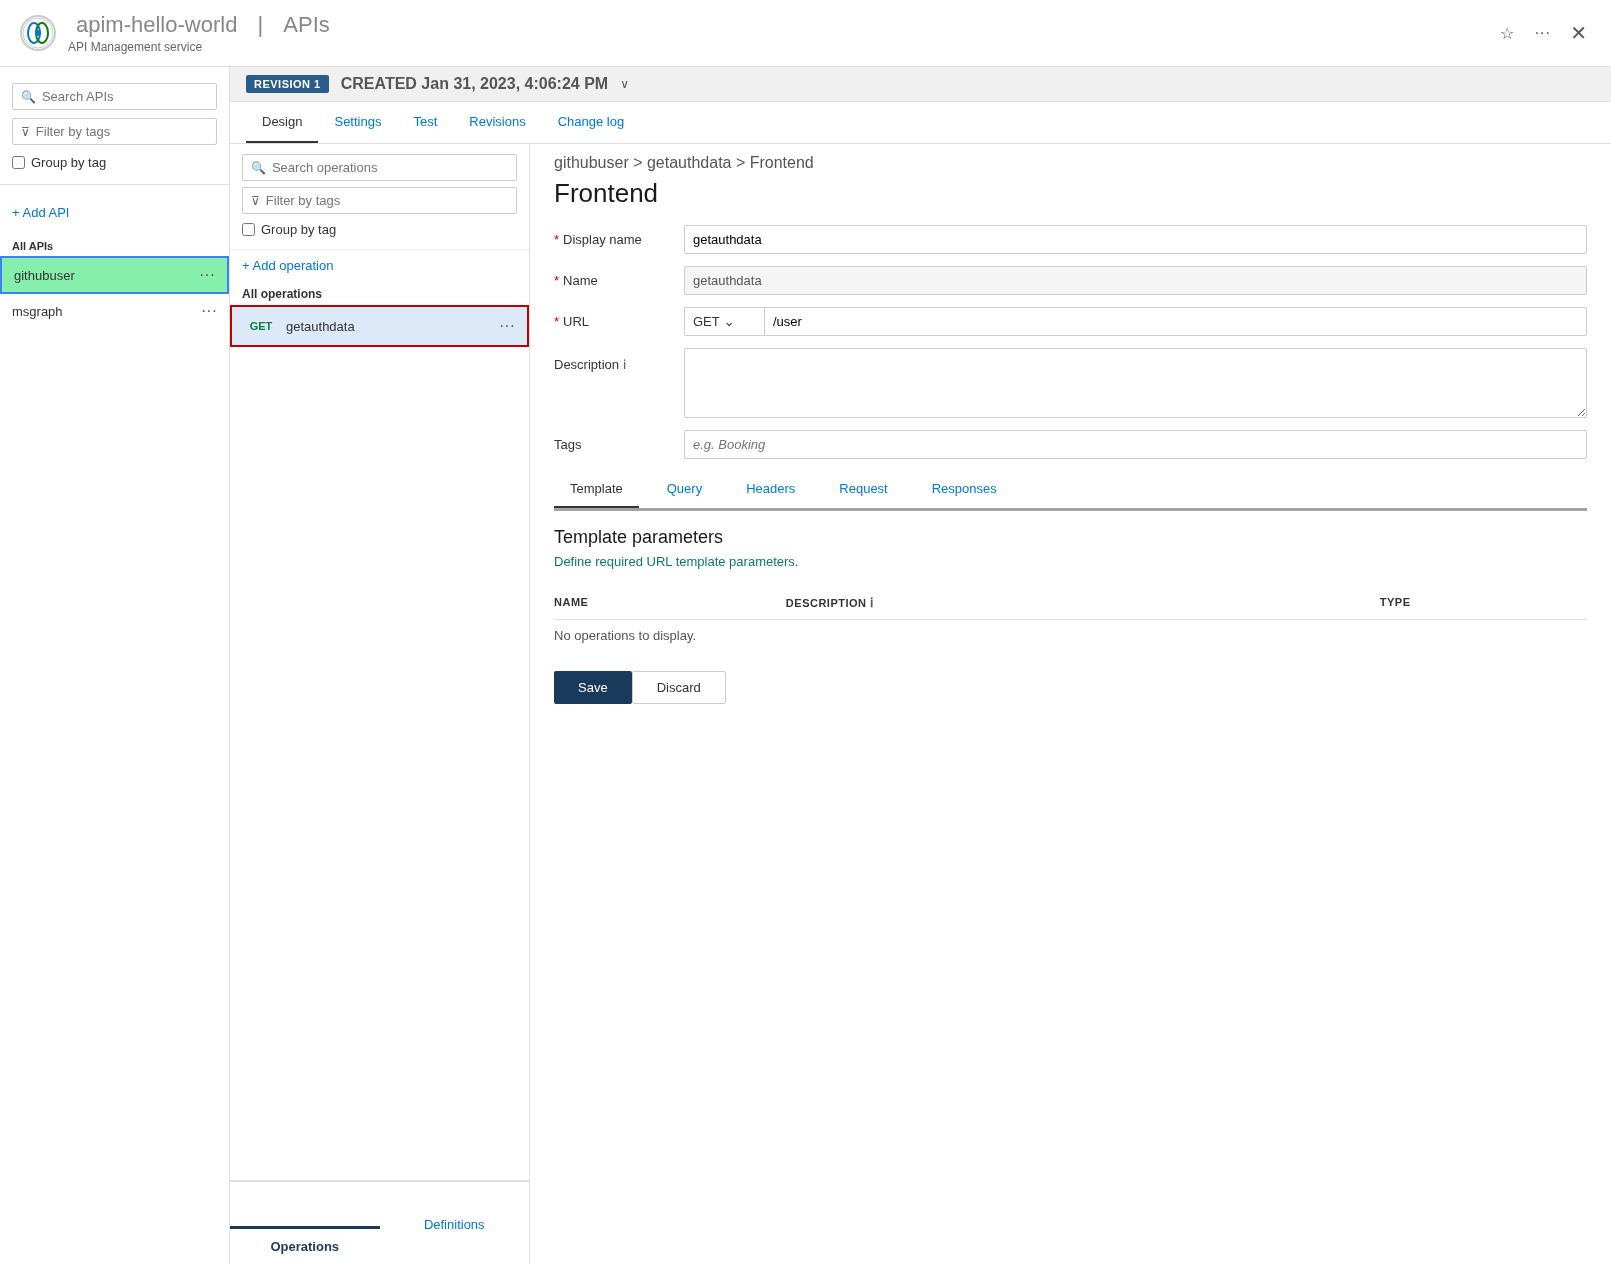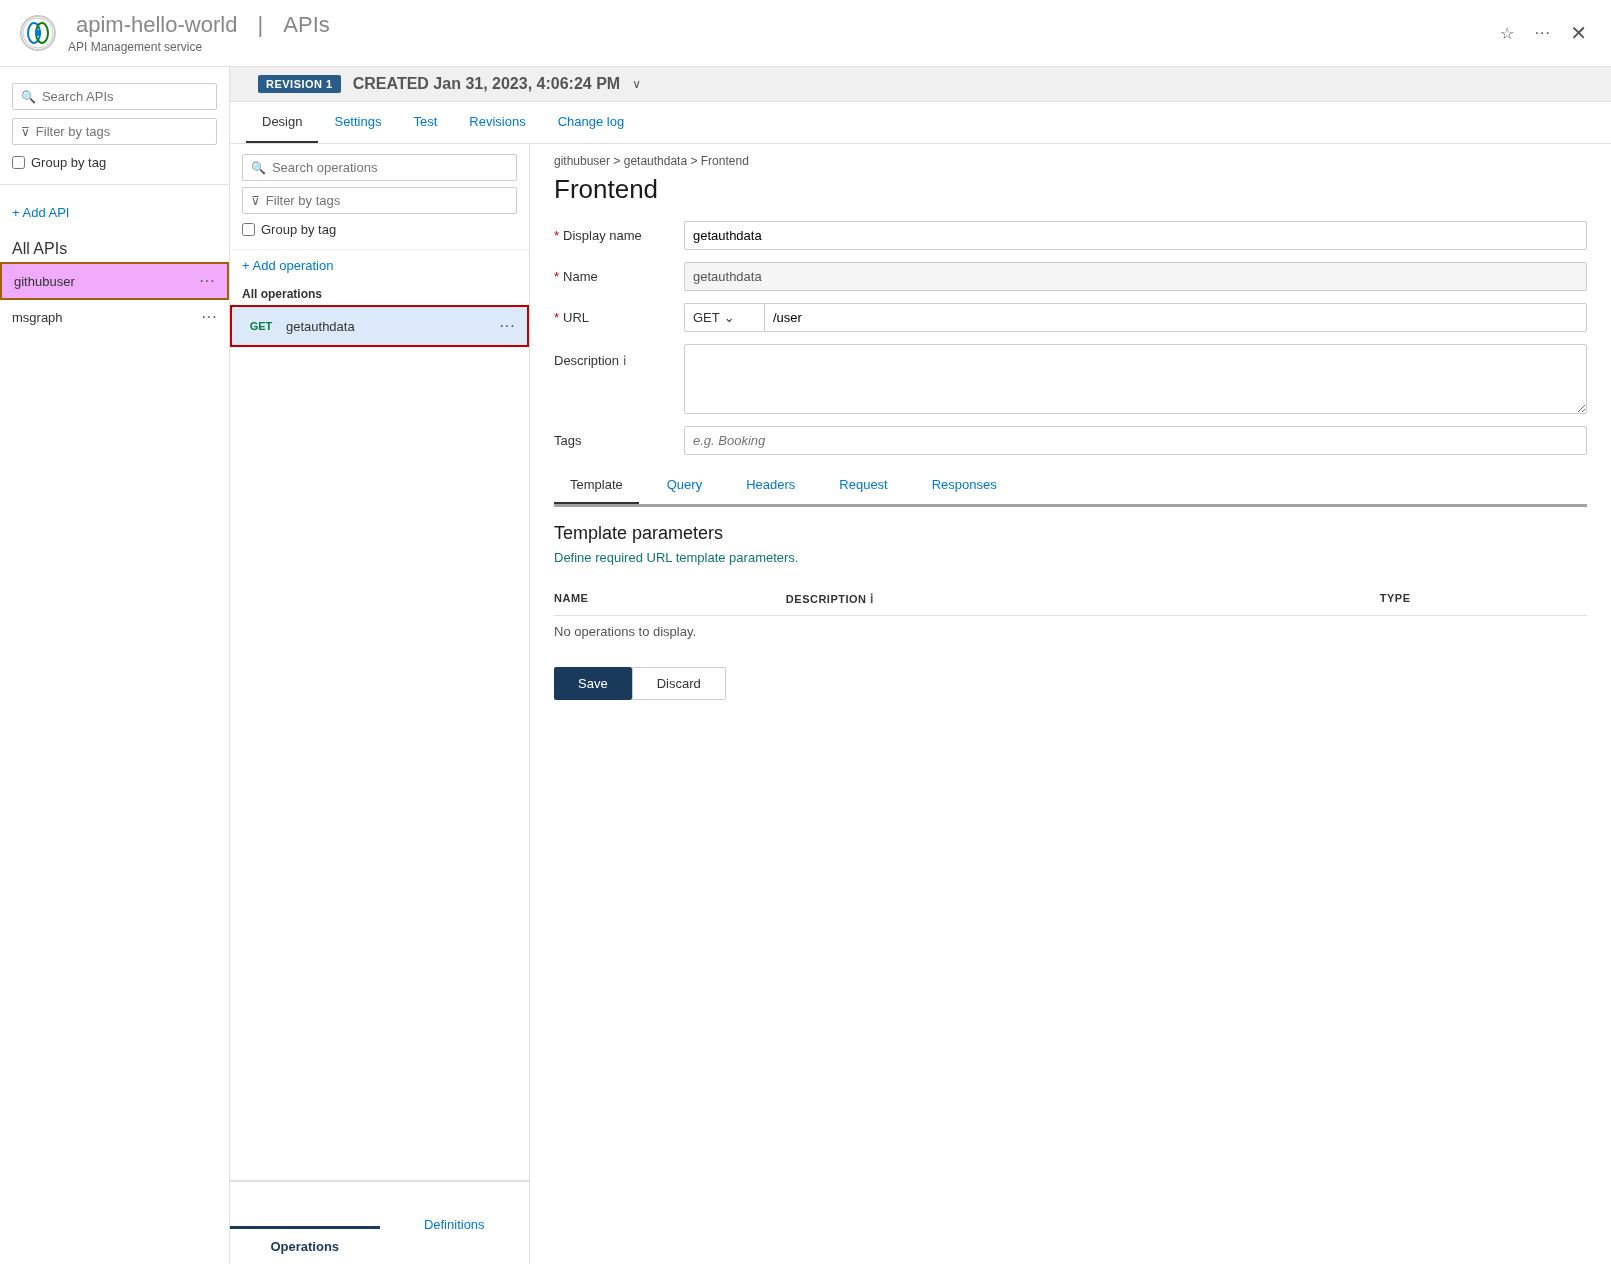--- a/index.html
+++ b/index.html
@@ -45,36 +45,36 @@
     .sidebar-icon { color: #666; margin-right: 6px; font-size: 12px; }
     .sidebar-group-tag {
       display: flex; align-items: center; margin: 6px 12px; font-size: 13px; color: #333; gap: 6px;
     }
     .sidebar-group-tag input[type=checkbox] { margin: 0; }
     .sidebar-divider { border: none; border-top: 1px solid #e0e0e0; margin: 8px 0; }
     .add-api-btn {
       display: flex; align-items: center; gap: 6px; margin: 8px 12px;
       color: #0078d4; font-size: 13px; background: none; border: none; cursor: pointer; padding: 4px 0;
     }
-    .section-label { font-size: 16px; font-weight: 400; color: #333; margin: 8px 12px 4px; }
+    .section-label { font-size: 11px; font-weight: 700; color: #333; margin: 8px 12px 4px; }
     .api-item {
       display: flex; align-items: center; justify-content: space-between;
       padding: 8px 12px; cursor: pointer; border: none; background: none; width: 100%;
       font-size: 13px; text-align: left;
     }
     .api-item.selected { background: #dce9f8; border: 2px solid #c00; }
     .api-item-name { flex: 1; }
     .api-more { color: #555; font-size: 16px; background: none; border: none; cursor: pointer; }
 
     
     .content-area { flex: 1; display: flex; flex-direction: column; overflow: hidden; }
 
     
     .revision-bar {
-      background: #f0f0f0; padding: 8px 28px; display: flex; align-items: center; gap: 12px;
+      background: #f0f0f0; padding: 8px 16px; display: flex; align-items: center; gap: 12px;
       border-bottom: 1px solid #e0e0e0;
     }
     .revision-badge {
       background: #2a5c8a; color: #fff; font-size: 11px; font-weight: 700;
       padding: 3px 8px; border-radius: 2px; letter-spacing: 0.5px;
     }
     .revision-info { font-size: 16px; color: #555; }
     .revision-info span { font-weight: 600; }
     .revision-dropdown { background: none; border: none; cursor: pointer; color: #555; font-size: 12px; }
 
@@ -137,21 +137,21 @@
     .ops-tab {
       flex: 1; padding: 10px; text-align: center; font-size: 13px;
       cursor: pointer; border: none; background: none; color: #333;
       border-top: 3px solid transparent;
     }
     .ops-tab.active { border-top-color: #1a3a5c; font-weight: 600; color: #1a3a5c; margin-top: 44px; }
     .ops-tab.link-style { color: #0078d4; }
 
     
     .detail-panel { flex: 1; overflow-y: auto; padding: 0 24px 24px; }
-    .detail-breadcrumb { font-size: 12px; color: #555; padding: 10px 0 6px; }
+    .detail-breadcrumb { font-size: 16px; color: #555; padding: 10px 0 6px; }
     .detail-title { font-size: 26px; font-weight: 300; color: #1a1a1a; margin-bottom: 16px; }
 
     .form-row { display: flex; align-items: flex-start; margin-bottom: 12px; }
     .form-label {
       width: 130px; flex-shrink: 0; font-size: 13px; color: #333; padding-top: 7px;
       display: flex; align-items: center; gap: 4px;
     }
     .form-label .required { color: #c00; }
     .form-control {
       flex: 1; border: 1px solid #ccc; border-radius: 2px; padding: 6px 8px;
@@ -253,21 +253,21 @@
     <div class="sidebar-group-tag">
       <input type="checkbox" style="">
       <span>Group by tag</span>
     </div>
     <hr class="sidebar-divider">
     <button class="add-api-btn">
       <span>+ Add API</span>
     </button>
     <div class="section-label">All APIs</div>
 
-    <div class="api-item selected" style="border: 2px solid #a16207; background:#f0abfc;">
+    <div class="api-item selected" style="border: 2px solid #3b82f6; background:#86efac;">
       <span class="api-item-name">githubuser</span>
       <button class="api-more">···</button>
     </div>
 
     <div class="api-item">
       <span class="api-item-name">msgraph</span>
       <button class="api-more">···</button>
     </div>
   </div>
 

